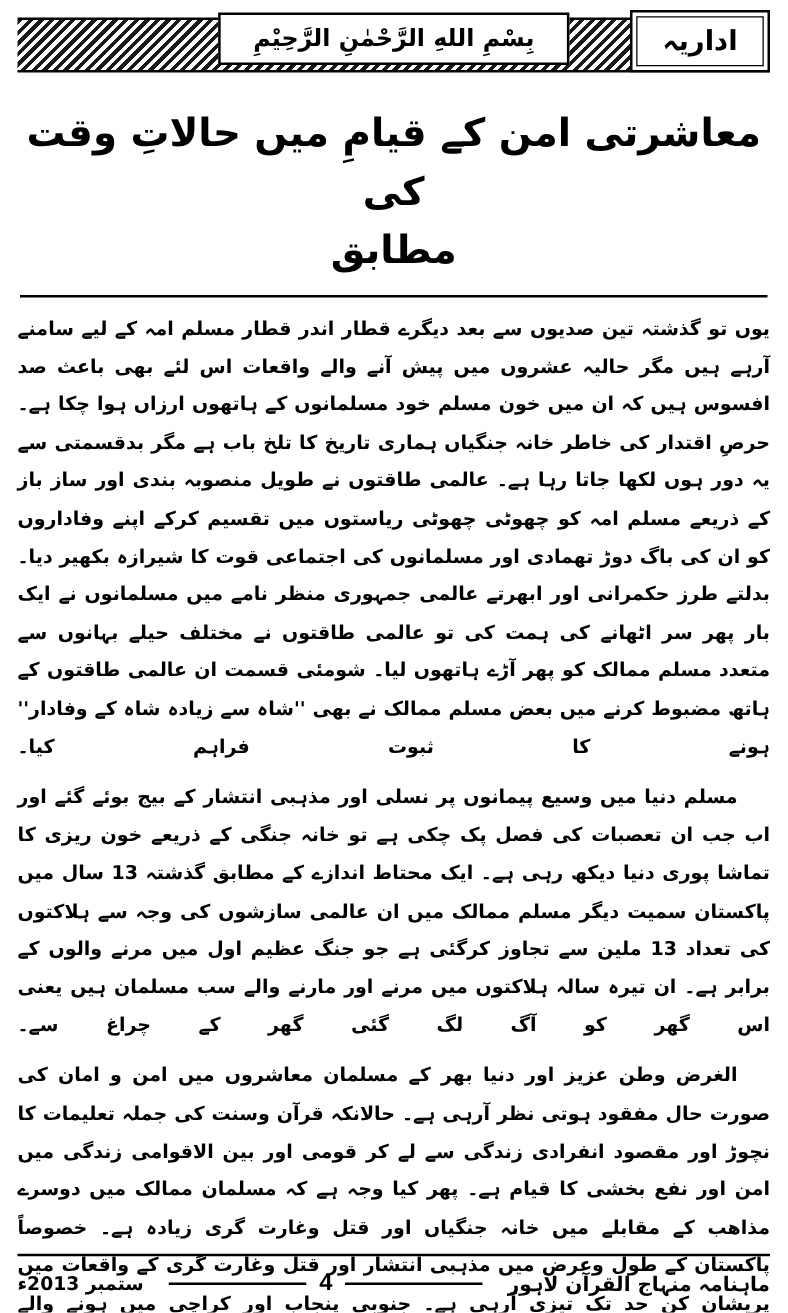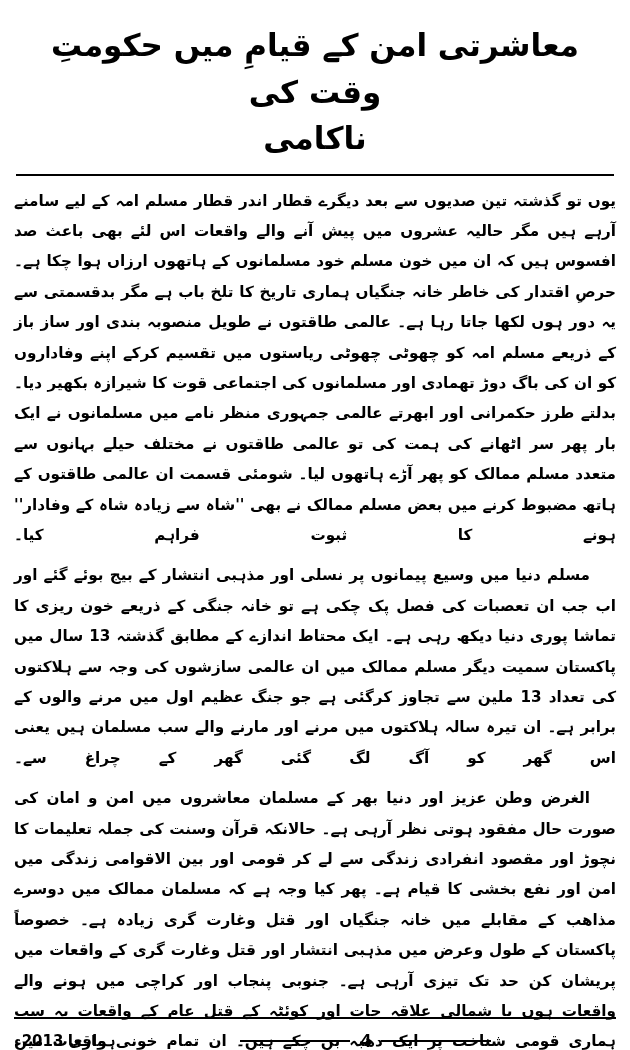--- a/index.html
+++ b/index.html
@@ -168,37 +168,47 @@
     font-family: "Liberation Sans", sans-serif;
     font-size: 19px;
     font-weight: bold;
   }
 </style>
 </head>
 <body>
 
 <div class="page">
 
+  <div class="masthead">
+    <div class="masthead-band"></div>
+    <div class="masthead-center">
+      <span class="bismillah">بِسْمِ اللهِ الرَّحْمٰنِ الرَّحِيْمِ</span>
+    </div>
+    <div class="masthead-label">
+      <span class="inner">اداریہ</span>
+    </div>
+  </div>
 
   <div class="article-title">
-    <div>معاشرتی امن کے قیامِ میں حکومتِ وقت کی</div>
-    <div>ناکامی</div>
+    <div>معاشرتی امن کے قیامِ میں حالاتِ وقت کی</div>
+    <div>مطابق</div>
   </div>
   <div class="title-rule"></div>
 
   <div class="body-col">
     <p>یوں تو گذشتہ تین صدیوں سے بعد دیگرے قطار اندر قطار مسلم امہ کے لیے سامنے آرہے ہیں مگر حالیہ عشروں میں پیش آنے والے واقعات اس لئے بھی باعث صد افسوس ہیں کہ ان میں خون مسلم خود مسلمانوں کے ہاتھوں ارزاں ہوا چکا ہے۔ حرصِ اقتدار کی خاطر خانہ جنگیاں ہماری تاریخ کا تلخ باب ہے مگر بدقسمتی سے یہ دور ہوں لکھا جاتا رہا ہے۔ عالمی طاقتوں نے طویل منصوبہ بندی اور ساز باز کے ذریعے مسلم امہ کو چھوٹی چھوٹی ریاستوں میں تقسیم کرکے اپنے وفاداروں کو ان کی باگ دوڑ تھمادی اور مسلمانوں کی اجتماعی قوت کا شیرازہ بکھیر دیا۔ بدلتے طرز حکمرانی اور ابھرتے عالمی جمہوری منظر نامے میں مسلمانوں نے ایک بار پھر سر اٹھانے کی ہمت کی تو عالمی طاقتوں نے مختلف حیلے بہانوں سے متعدد مسلم ممالک کو پھر آڑے ہاتھوں لیا۔ شومئی قسمت ان عالمی طاقتوں کے ہاتھ مضبوط کرنے میں بعض مسلم ممالک نے بھی ''شاہ سے زیادہ شاہ کے وفادار'' ہونے کا ثبوت فراہم کیا۔</p>
     <p class="indent">مسلم دنیا میں وسیع پیمانوں پر نسلی اور مذہبی انتشار کے بیج بوئے گئے اور اب جب ان تعصبات کی فصل پک چکی ہے تو خانہ جنگی کے ذریعے خون ریزی کا تماشا پوری دنیا دیکھ رہی ہے۔ ایک محتاط اندازے کے مطابق گذشتہ 13 سال میں پاکستان سمیت دیگر مسلم ممالک میں ان عالمی سازشوں کی وجہ سے ہلاکتوں کی تعداد 13 ملین سے تجاوز کرگئی ہے جو جنگ عظیم اول میں مرنے والوں کے برابر ہے۔ ان تیرہ سالہ ہلاکتوں میں مرنے اور مارنے والے سب مسلمان ہیں یعنی اس گھر کو آگ لگ گئی گھر کے چراغ سے۔</p>
     <p class="indent">الغرض وطن عزیز اور دنیا بھر کے مسلمان معاشروں میں امن و امان کی صورت حال مفقود ہوتی نظر آرہی ہے۔ حالانکہ قرآن وسنت کی جملہ تعلیمات کا نچوڑ اور مقصود انفرادی زندگی سے لے کر قومی اور بین الاقوامی زندگی میں امن اور نفع بخشی کا قیام ہے۔ پھر کیا وجہ ہے کہ مسلمان ممالک میں دوسرے مذاھب کے مقابلے میں خانہ جنگیاں اور قتل وغارت گری زیادہ ہے۔ خصوصاً پاکستان کے طول وعرض میں مذہبی انتشار اور قتل وغارت گری کے واقعات میں پریشان کن حد تک تیزی آرہی ہے۔ جنوبی پنجاب اور کراچی میں ہونے والے واقعات ہوں یا شمالی علاقہ جات اور کوئٹہ کے قتل عام کے واقعات یہ سب ہماری قومی شناخت پر ایک دھبہ بن چکے ہیں۔ ان تمام خونی واقعات میں عالمی طاقتیں ایک اہم عامل کے طور پر کردار ضرور ادا کررہی ہیں مگر ہمارے اپنے اندرونی حالات بھی اس کو اندھیں فراہم کرنے میں پیش پیش ہیں۔</p>
     <p class="indent">سماج یا معاشرہ تب وجود میں آتا ہے جب وہاں زندگی کے کچھ اصول، ضابطے اور اقدار موجود ہوں۔ جہاں معاشرتی اقدار مضبوط اور توانا ہوتے ہیں وہاں انسانی زندگی زیادہ پرامن اور نفع بخش ہوتی ہے اس کے برعکس جہاں قانون اور اقدار کا احترام نہیں ہوتا وہاں زندگی خطرات اور انتشار کی زد میں رہتی ہے۔ اس لئے انسانی اور حیوانی معاشروں میں محض شکل وصورت کی بنیاد پر نہیں بلکہ اصول وضوابط، نفع بخشی، سماجی امن اور احترام انسانیت کی بنیاد پر فرق کیا جاتا ہے۔</p>
 
   </div>
 
   <div class="footer">
+    <div class="footer-right">ماہنامہ منہاج القرآن لاہور</div>
     <div class="footer-center">
       <span class="footer-dash"></span>
       <span class="page-number">4</span>
       <span class="footer-dash"></span>
     </div>
-    <div class="footer-left">ہماری 2013ء</div>
+    <div class="footer-left">ستمبر 2013ء</div>
   </div>
 
 </div>
 
 </body></html>

